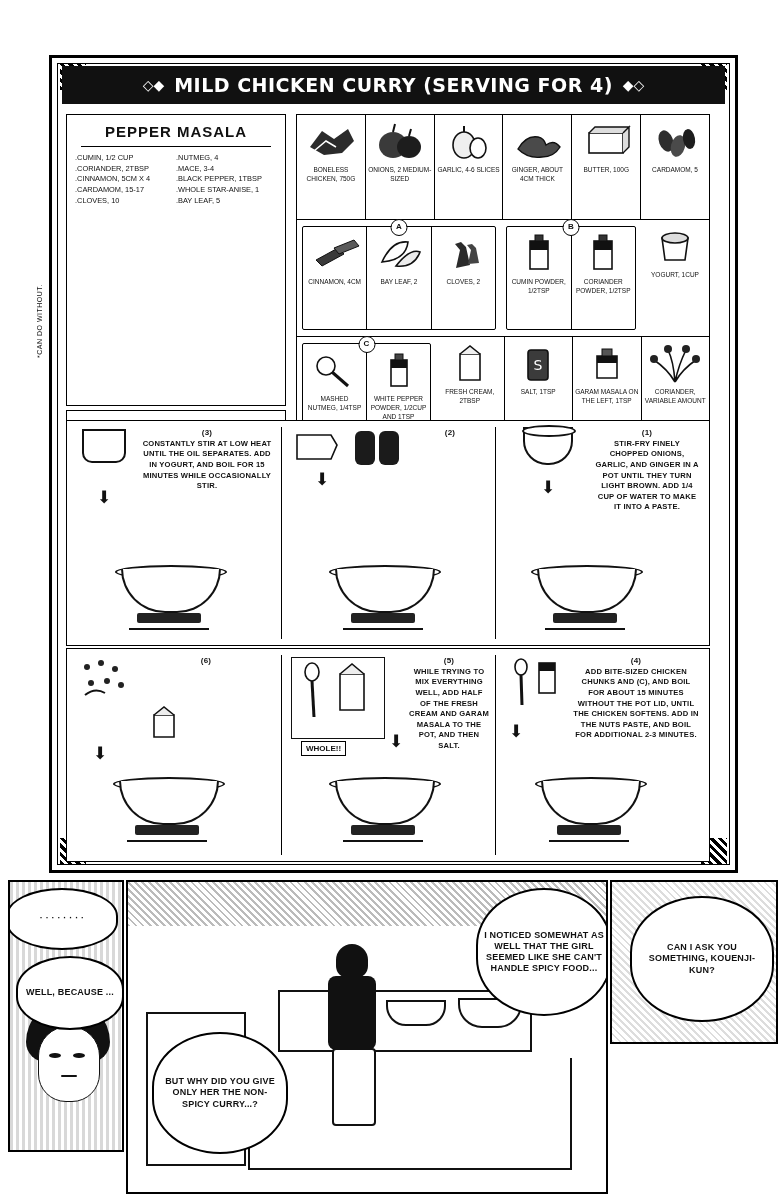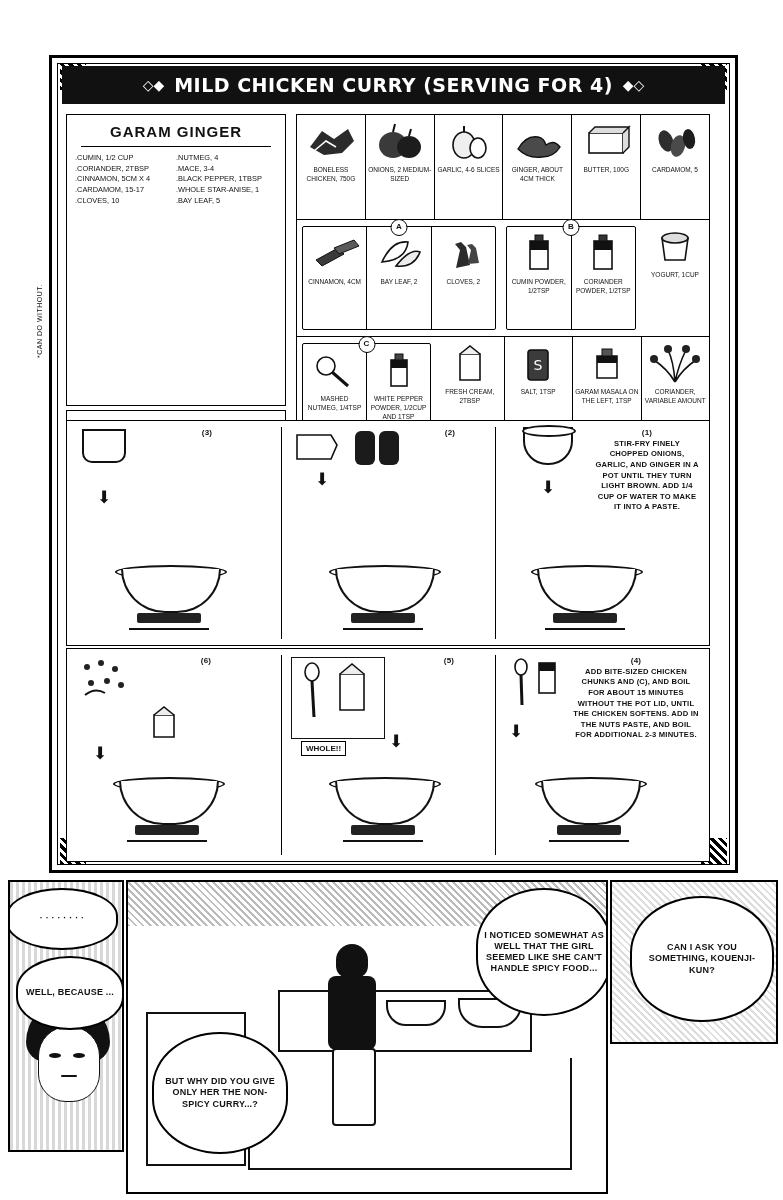--- a/index.html
+++ b/index.html
@@ -104,21 +104,21 @@
 
     <div class="title-bar">
       <span class="diamond">◇◆</span>
       <span class="ttl">MILD CHICKEN CURRY (SERVING FOR 4)</span>
       <span class="diamond">◆◇</span>
     </div>
 
     <div class="sidenote">*CAN DO WITHOUT.</div>
 
     <div class="panel masala">
-      <h3>GARAM GINGER</h3>
+      <h3>PEPPER MASALA</h3>
       <div class="rule"></div>
       <div class="two-col">
         <div>
           <div>.CUMIN, 1/2 CUP</div>
           <div>.CORIANDER, 2TBSP</div>
           <div>.CINNAMON, 5CM X 4</div>
           <div>.CARDAMOM, 15-17</div>
           <div>.CLOVES, 10</div>
         </div>
         <div>
@@ -339,20 +339,21 @@
       <div class="sep" style="left:214px"></div>
       <div class="sep" style="left:428px"></div>
 
       <div class="stepcell" style="left:0;width:214px">
         <div style="position:absolute;left:8px;top:8px;width:58px;">
           <div style="margin:0 auto;width:40px;height:30px;border:2px solid #111;border-radius:0 0 10px 10px;background:#fff;"></div>
           <div class="arrow" style="margin-top:26px">⬇</div>
         </div>
         <div style="position:absolute;left:72px;top:6px;width:136px" class="steptxt">
           <span class="stepnum">(3)</span><br>
+          <span>CONSTANTLY STIR AT LOW HEAT UNTIL THE OIL SEPARATES. ADD IN YOGURT, AND BOIL FOR 15 MINUTES WHILE OCCASIONALLY STIR.</span>
         </div>
         <div class="pot" style="position:absolute;left:48px;top:148px">
           <div class="rim"></div>
             <div class="body"></div>
             <div class="stand"></div>
             <div class="legs"></div>
         </div>
       </div>
 
       <div class="stepcell" style="left:214px;width:214px">
@@ -435,20 +436,21 @@
               <ellipse cx="20" cy="14" rx="7" ry="9" fill="#fff" stroke="#111" stroke-width="1.6"></ellipse>
               <path d="M20 23 l2 36" stroke="#111" stroke-width="3"></path>
               <path d="M48 16 h24 v36 h-24z" fill="#fff" stroke="#111" stroke-width="1.6"></path>
               <path d="M48 16 l12-10 12 10" fill="#eee" stroke="#111" stroke-width="1.6"></path>
             </svg>
         </div>
         <div class="halfbox" style="position:absolute;left:20px;top:92px">WHOLE!!</div>
         <div class="arrow" style="position:absolute;left:108px;top:84px">⬇</div>
         <div style="position:absolute;left:128px;top:6px;width:80px" class="steptxt">
           <span class="stepnum">(5)</span><br>
+          <span>WHILE TRYING TO MIX EVERYTHING WELL, ADD HALF OF THE FRESH CREAM AND GARAM MASALA TO THE POT, AND THEN SALT.</span>
         </div>
         <div class="pot" style="position:absolute;left:48px;top:132px">
           <div class="rim"></div>
             <div class="body"></div>
             <div class="stand"></div>
             <div class="legs"></div>
         </div>
       </div>
 
       <div class="stepcell" style="left:428px;width:212px">

